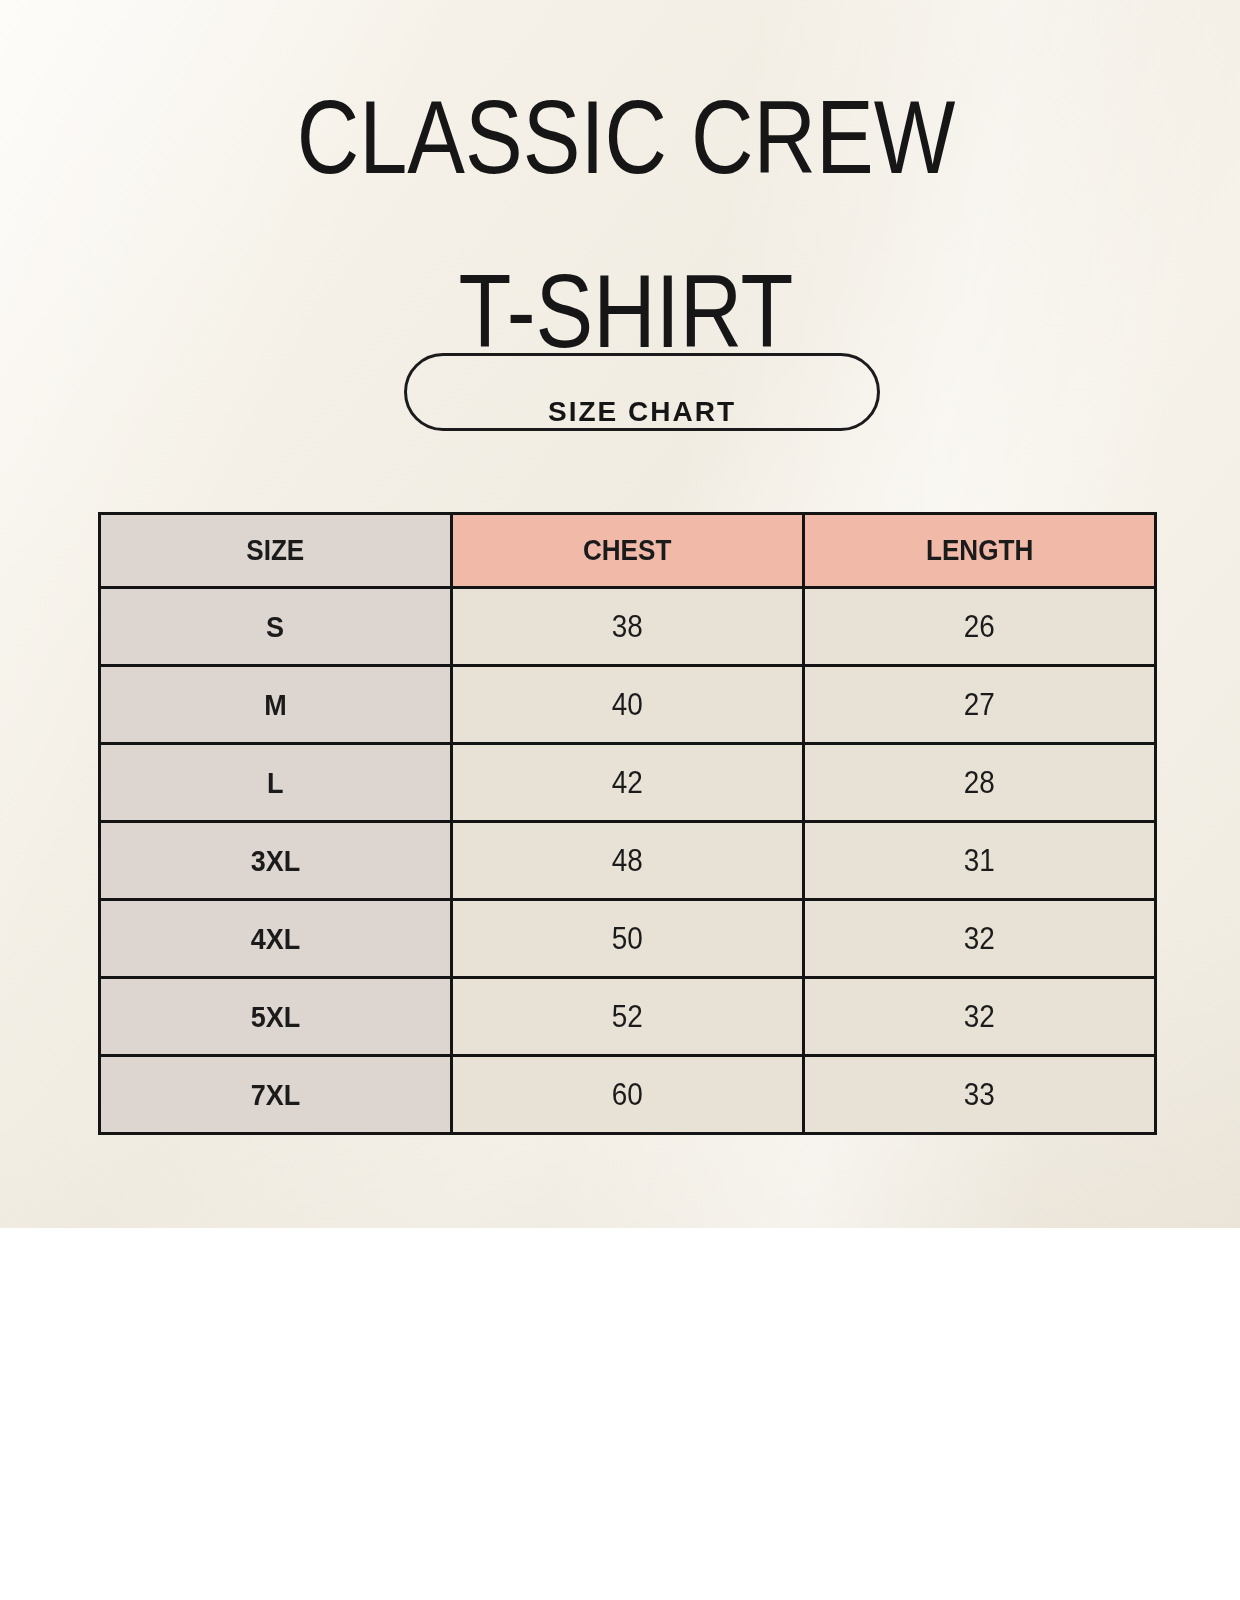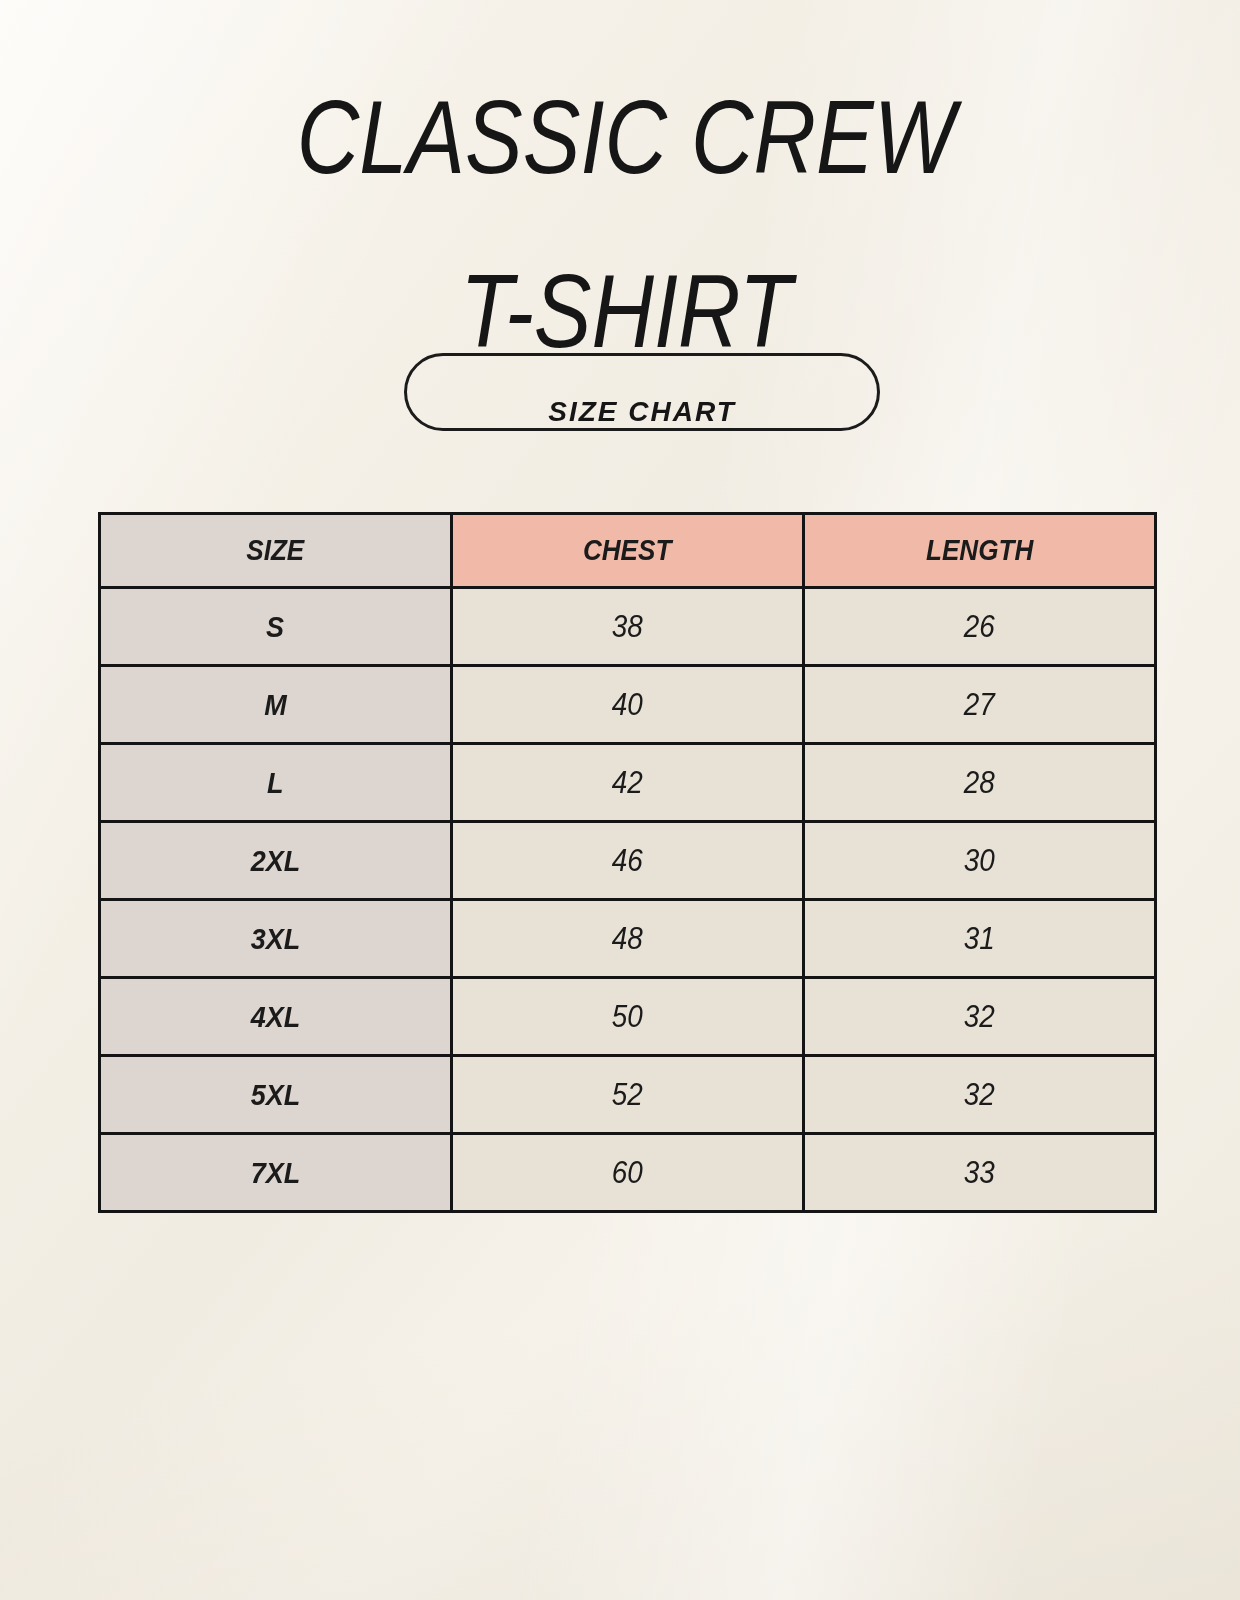--- a/index.html
+++ b/index.html
@@ -7,24 +7,23 @@
   html, body { width: 1240px; }
 
   body {
     font-family: "Liberation Sans", sans-serif;
     color: #1b1b1b;
   }
 
   .page {
     position: relative;
     width: 1240px;
-    height: 1600px;
+    height: 1228px;
     overflow: hidden;
     background: linear-gradient(128deg, #faf7f1 0%, #f5f1e8 22%, #f1ece2 48%, #f6f2ea 64%, #efeadf 100%);
-    font-style: italic;
   }
 
   
   .bg-folds {
     position: absolute;
     inset: 0;
     background:
       linear-gradient(115deg, rgba(255,255,255,0.60) 0%, rgba(255,255,255,0) 26%),
       linear-gradient(100deg, rgba(255,255,255,0) 52%, rgba(255,255,255,0.45) 70%, rgba(255,255,255,0) 86%),
       linear-gradient(170deg, rgba(255,255,255,0) 78%, rgba(222,214,200,0.28) 100%);
@@ -150,25 +149,20 @@
         <td class="size-col"><span class="cond">M</span></td>
         <td><span class="cond">40</span></td>
         <td><span class="cond">27</span></td>
       </tr>
       <tr>
         <td class="size-col"><span class="cond">L</span></td>
         <td><span class="cond">42</span></td>
         <td><span class="cond">28</span></td>
       </tr>
       <tr>
-        <td class="size-col"><span class="cond">2XL</span></td>
-        <td><span class="cond">46</span></td>
-        <td><span class="cond">30</span></td>
-      </tr>
-      <tr>
         <td class="size-col"><span class="cond">3XL</span></td>
         <td><span class="cond">48</span></td>
         <td><span class="cond">31</span></td>
       </tr>
       <tr>
         <td class="size-col"><span class="cond">4XL</span></td>
         <td><span class="cond">50</span></td>
         <td><span class="cond">32</span></td>
       </tr>
       <tr>

